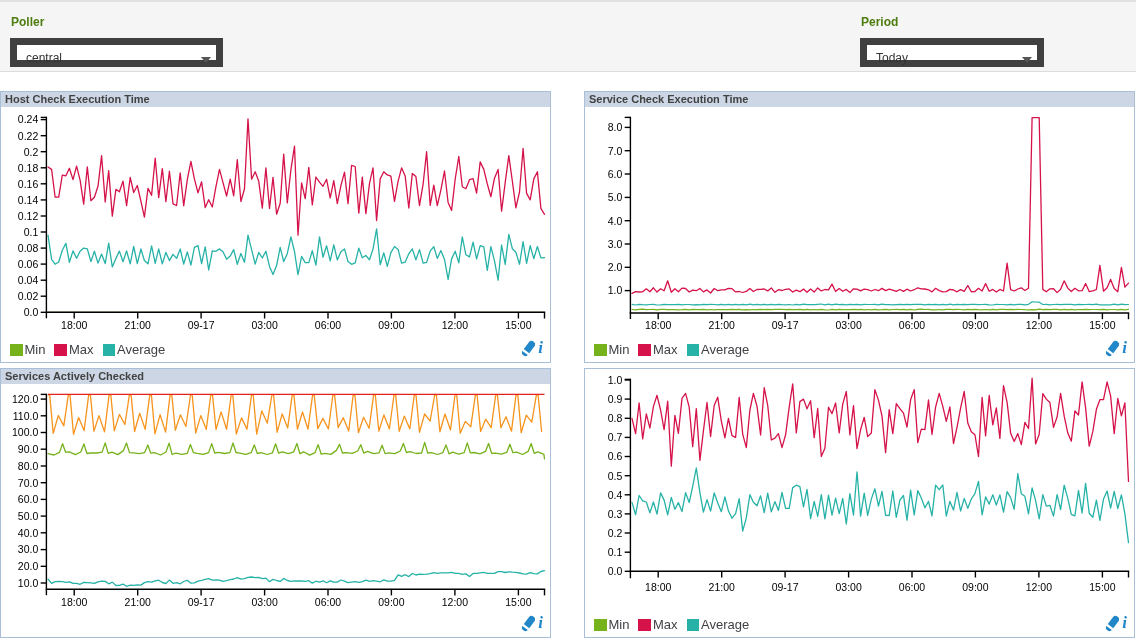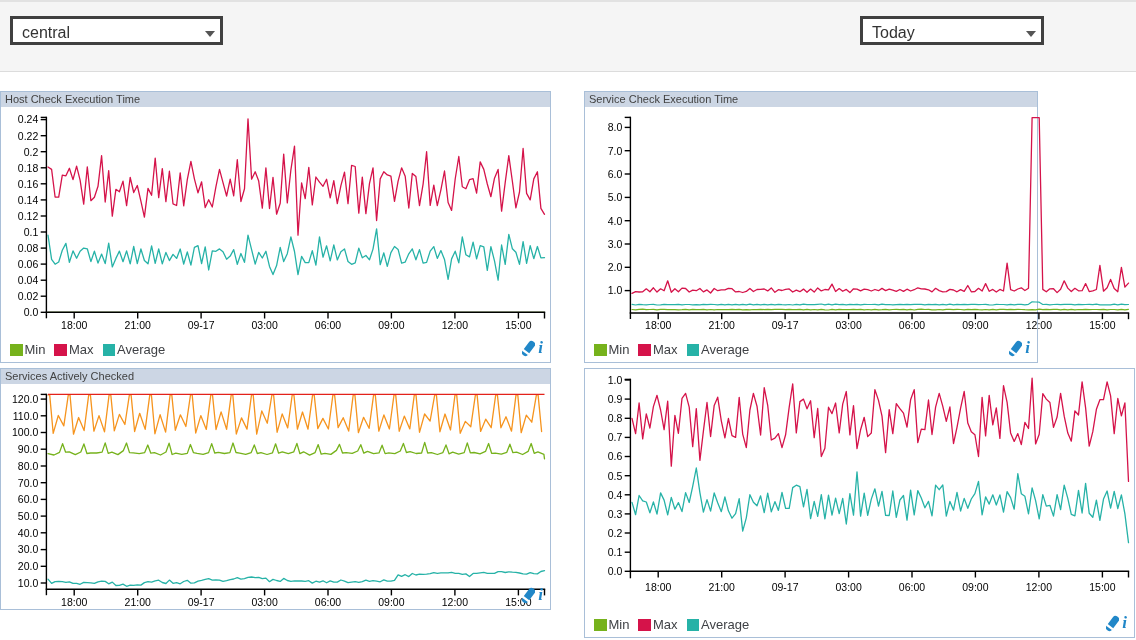--- a/index.html
+++ b/index.html
@@ -1,20 +1,20 @@
 <!DOCTYPE html>
 <html><head><meta charset="utf-8"><style>
 *{margin:0;padding:0;box-sizing:border-box}
 body{width:1136px;height:640px;background:#fff;font-family:"Liberation Sans",sans-serif;overflow:hidden;position:relative}
 .topbar{position:absolute;left:0;top:0;width:1136px;height:72px;background:#f5f5f5;border-top:2px solid #e2e2e2;border-bottom:1px solid #dcdcdc}
 .flabel{position:absolute;top:13px;font-size:12px;font-weight:bold;color:#4d7c0f}
-.sel{position:absolute;top:14px;height:29px;background:#fff;border:3px solid #404040;font-size:16px;color:#333;line-height:27px;padding-left:9px}
+.sel{position:absolute;top:36px;height:29px;background:#fff;border:7px solid #404040;font-size:12px;color:#333;line-height:27px;padding-left:9px}
 .arr{position:absolute;right:5px;top:12px;width:0;height:0;border-left:5px solid transparent;border-right:5px solid transparent;border-top:6px solid #555}
 .panel{position:absolute;background:#fff;border:1px solid #a9bfd8}
-.hdr{height:15px;line-height:15px;background:#ccd6e4;font-size:11px;font-weight:normal;color:#424242;padding-left:4px}
+.hdr{height:15px;line-height:15px;background:#ccd6e4;font-size:11px;font-weight:bold;color:#424242;padding-left:4px}
 .chart{display:block}
 .leg{position:absolute;left:0;right:0;bottom:5px;text-align:left;font-size:13px;color:#3f4145;line-height:14px;white-space:nowrap}
 .sq{display:inline-block;width:12.5px;height:12.5px;margin:0 2px -2px 9px}
 .ll{vertical-align:top}
 .icns{position:absolute;right:7px;bottom:5px;height:17px}
 .inf{font-family:"Liberation Serif",serif;font-style:italic;font-weight:bold;font-size:17px;color:#2187c8;margin-left:3px;vertical-align:top;line-height:16px}
 </style></head><body>
 <div class="topbar">
 <span class="flabel" style="left:11px">Poller</span>
 <div class="sel" style="left:10px;width:213px">central<span class="arr"></span></div>
@@ -75,21 +75,21 @@
 <line x1="543.5" y1="205.3" x2="543.5" y2="211.5" stroke="#000" stroke-width="1.4"></line>
     </svg>
 <div class="leg"><span class="sq" style="background:#76b21c"></span><span class="ll">Min</span><span class="sq" style="background:#d5134a"></span><span class="ll">Max</span><span class="sq" style="background:#26b2a7"></span><span class="ll">Average</span></div>
     <div class="icns"><svg width="13" height="17" viewBox="0 0 13 17">
         <g transform="rotate(37 6.5 8.5)">
           <rect x="3.0" y="0" width="7.0" height="17" rx="3.2" fill="#2187c8"></rect>
           <rect x="2.6" y="11.9" width="7.8" height="2.2" fill="#fff"></rect>
         </g>
       </svg><span class="inf">i</span></div>
   </div>
-<div class="panel" style="left:584px;top:91px;width:454px;height:272px">
+<div class="panel" style="left:584px;top:91px;width:551px;height:272px">
 <div class="hdr">Service Check Execution Time</div>
 <svg class="chart" width="549" height="255" viewBox="0 0 549 255">
       <polyline fill="none" stroke="#76b21c" stroke-width="1.2" stroke-linejoin="round" stroke-linecap="round" points="47.0,202.5 50.6,202.8 54.1,202.4 57.7,202.2 61.3,202.7 64.9,202.5 68.4,202.4 72.0,202.8 75.6,202.4 79.1,202.3 82.7,202.6 86.3,202.5 89.9,202.6 93.4,202.8 97.0,202.7 100.6,202.3 104.2,202.8 107.7,202.4 111.3,202.7 114.9,202.6 118.4,202.4 122.0,202.9 125.6,202.5 129.2,202.8 132.7,202.5 136.3,202.7 139.9,202.5 143.4,202.7 147.0,202.4 150.6,202.6 154.2,202.3 157.7,202.9 161.3,202.6 164.9,202.8 168.4,202.5 172.0,202.7 175.6,202.3 179.2,202.6 182.7,202.4 186.3,202.6 189.9,202.4 193.4,202.4 197.0,202.3 200.6,202.6 204.2,202.4 207.7,202.6 211.3,202.7 214.9,202.4 218.5,202.8 222.0,202.3 225.6,202.8 229.2,202.5 232.7,202.9 236.3,202.4 239.9,202.9 243.5,203.0 247.0,202.3 250.6,202.8 254.2,202.4 257.7,202.6 261.3,202.5 264.9,202.7 268.5,202.3 272.0,202.6 275.6,202.4 279.2,202.9 282.7,202.5 286.3,202.8 289.9,202.4 293.5,202.9 297.0,202.7 300.6,202.3 304.2,202.9 307.8,202.5 311.3,202.3 314.9,202.7 318.5,202.3 322.0,202.8 325.6,202.4 329.2,203.0 332.8,202.3 336.3,202.2 339.9,202.5 343.5,202.4 347.0,202.8 350.6,202.9 354.2,202.5 357.8,202.8 361.3,202.4 364.9,202.4 368.5,202.7 372.0,202.4 375.6,202.5 379.2,202.8 382.8,202.4 386.3,202.7 389.9,202.4 393.5,202.7 397.1,202.8 400.6,202.5 404.2,202.8 407.8,202.3 411.3,202.8 414.9,202.4 418.5,202.4 422.1,202.7 425.6,202.4 429.2,202.6 432.8,202.4 436.3,202.5 439.9,202.7 443.5,202.8 447.1,202.6 450.6,202.8 454.2,202.2 457.8,202.6 461.3,202.3 464.9,202.7 468.5,202.4 472.1,202.4 475.6,202.9 479.2,202.3 482.8,202.8 486.3,202.4 489.9,202.8 493.5,202.5 497.1,202.7 500.6,202.3 504.2,202.7 507.8,202.5 511.4,202.5 514.9,202.7 518.5,202.3 522.1,202.8 525.6,202.5 529.2,202.5 532.8,202.8 536.4,202.4 539.9,202.8 543.5,202.3"></polyline>
 <polyline fill="none" stroke="#26b2a7" stroke-width="1.2" stroke-linejoin="round" stroke-linecap="round" points="47.0,197.3 50.6,198.0 54.1,197.3 57.7,197.7 61.3,197.8 64.9,197.5 68.4,197.3 72.0,198.0 75.6,197.9 79.1,197.3 82.7,197.7 86.3,197.5 89.9,197.7 93.4,197.4 97.0,197.9 100.6,197.5 104.2,197.5 107.7,197.8 111.3,197.6 114.9,197.8 118.4,197.4 122.0,197.6 125.6,197.3 129.2,197.5 132.7,197.9 136.3,197.4 139.9,197.8 143.4,197.4 147.0,197.9 150.6,197.4 154.2,197.8 157.7,197.3 161.3,197.8 164.9,197.2 168.4,197.8 172.0,197.4 175.6,197.8 179.2,197.4 182.7,197.9 186.3,197.4 189.9,197.8 193.4,197.4 197.0,197.7 200.6,197.9 204.2,197.5 207.7,198.0 211.3,197.4 214.9,197.8 218.5,197.1 222.0,197.6 225.6,197.6 229.2,197.7 232.7,197.3 236.3,197.0 239.9,197.8 243.5,197.2 247.0,197.8 250.6,197.2 254.2,197.6 257.7,197.3 261.3,197.9 264.9,197.4 268.5,197.6 272.0,197.4 275.6,197.8 279.2,197.4 282.7,197.5 286.3,197.5 289.9,197.3 293.5,197.9 297.0,197.2 300.6,197.7 304.2,197.5 307.8,197.8 311.3,197.6 314.9,197.4 318.5,197.7 322.0,197.4 325.6,197.7 329.2,197.4 332.8,197.4 336.3,197.4 339.9,197.8 343.5,197.4 347.0,197.6 350.6,197.3 354.2,197.9 357.8,197.4 361.3,197.8 364.9,197.2 368.5,197.8 372.0,197.3 375.6,197.7 379.2,197.4 382.8,197.6 386.3,197.4 389.9,197.4 393.5,197.6 397.1,197.5 400.6,197.3 404.2,197.9 407.8,198.0 411.3,197.4 414.9,197.5 418.5,197.5 422.1,197.8 425.6,197.4 429.2,197.8 432.8,197.4 436.3,197.4 439.9,197.8 443.5,197.3 447.1,194.8 450.6,195.0 454.2,195.2 457.8,197.5 461.3,197.3 464.9,197.8 468.5,197.5 472.1,197.4 475.6,197.6 479.2,197.4 482.8,197.3 486.3,197.4 489.9,197.8 493.5,197.4 497.1,197.7 500.6,197.5 504.2,197.4 507.8,197.7 511.4,197.2 514.9,197.9 518.5,197.8 522.1,197.8 525.6,197.8 529.2,197.2 532.8,197.8 536.4,197.2 539.9,197.7 543.5,197.5"></polyline>
 <polyline fill="none" stroke="#d5134a" stroke-width="1.3" stroke-linejoin="round" stroke-linecap="round" points="47.0,186.4 50.6,184.6 54.1,185.0 57.7,184.8 61.3,181.8 64.9,184.8 68.4,180.8 72.0,185.1 75.6,181.8 79.1,183.7 82.7,173.8 86.3,185.3 89.9,181.8 93.4,184.7 97.0,181.1 100.6,181.5 104.2,185.0 107.7,183.1 111.3,183.7 114.9,181.5 118.4,184.9 122.0,182.9 125.6,186.0 129.2,181.5 132.7,183.7 136.3,182.8 139.9,182.8 143.4,181.3 147.0,181.7 150.6,184.9 154.2,184.5 157.7,185.5 161.3,184.4 164.9,181.4 168.4,184.5 172.0,182.5 175.6,182.4 179.2,182.0 182.7,183.9 186.3,180.9 189.9,185.3 193.4,182.7 197.0,183.5 200.6,182.4 204.2,181.9 207.7,185.0 211.3,183.1 214.9,184.7 218.5,182.1 222.0,185.3 225.6,182.1 229.2,185.1 232.7,180.9 236.3,183.9 239.9,182.5 243.5,182.9 247.0,177.1 250.6,184.5 254.2,181.6 257.7,184.3 261.3,182.4 264.9,185.6 268.5,181.8 272.0,182.1 275.6,183.8 279.2,182.2 282.7,182.7 286.3,184.0 289.9,182.5 293.5,183.7 297.0,181.4 300.6,183.6 304.2,182.2 307.8,183.1 311.3,184.3 314.9,182.5 318.5,184.4 322.0,182.2 325.6,184.0 329.2,182.7 332.8,180.8 336.3,181.8 339.9,182.0 343.5,182.8 347.0,184.9 350.6,181.3 354.2,183.6 357.8,184.8 361.3,184.6 364.9,182.4 368.5,183.0 372.0,184.8 375.6,182.6 379.2,184.4 382.8,178.5 386.3,184.8 389.9,184.5 393.5,181.3 397.1,184.0 400.6,176.6 404.2,184.3 407.8,182.4 411.3,185.1 414.9,182.4 418.5,184.0 422.1,156.1 425.6,182.6 429.2,184.0 432.8,182.0 436.3,180.8 439.9,183.5 443.5,181.3 447.1,10.6 450.6,10.6 454.2,10.6 457.8,182.4 461.3,184.8 464.9,181.8 468.5,181.7 472.1,185.6 475.6,182.3 479.2,173.8 482.8,181.1 486.3,184.5 489.9,181.3 493.5,183.8 497.1,183.7 500.6,176.6 504.2,184.6 507.8,183.9 511.4,182.5 514.9,158.4 518.5,184.2 522.1,180.8 525.6,172.4 529.2,181.6 532.8,184.7 536.4,160.3 539.9,180.1 543.5,176.1"></polyline>
 <line x1="44.699999999999996" y1="206.0" x2="544.2" y2="206.0" stroke="#000" stroke-width="1.4"></line>
 <line x1="45.4" y1="9.700000000000001" x2="45.4" y2="212.0" stroke="#000" stroke-width="1.4"></line>
 <line x1="39.7" y1="10.4" x2="45.4" y2="10.4" stroke="#000" stroke-width="1.4"></line>
 <line x1="39.7" y1="183.6" x2="45.4" y2="183.6" stroke="#000" stroke-width="1.4"></line>
 <text x="37.3" y="187.4" text-anchor="end" font-size="10.5" fill="#000">1.0</text>
@@ -126,21 +126,21 @@
 <line x1="543.5" y1="206.0" x2="543.5" y2="212.2" stroke="#000" stroke-width="1.4"></line>
     </svg>
 <div class="leg"><span class="sq" style="background:#76b21c"></span><span class="ll">Min</span><span class="sq" style="background:#d5134a"></span><span class="ll">Max</span><span class="sq" style="background:#26b2a7"></span><span class="ll">Average</span></div>
     <div class="icns"><svg width="13" height="17" viewBox="0 0 13 17">
         <g transform="rotate(37 6.5 8.5)">
           <rect x="3.0" y="0" width="7.0" height="17" rx="3.2" fill="#2187c8"></rect>
           <rect x="2.6" y="11.9" width="7.8" height="2.2" fill="#fff"></rect>
         </g>
       </svg><span class="inf">i</span></div>
   </div>
-<div class="panel" style="left:0px;top:368px;width:551px;height:242px">
+<div class="panel" style="left:0px;top:368px;width:551px;height:270px">
 <div class="hdr">Services Actively Checked</div>
 <svg class="chart" width="549" height="253" viewBox="0 0 549 253">
       <polyline fill="none" stroke="#f6941e" stroke-width="1.3" stroke-linejoin="round" stroke-linecap="round" points="47.0,10.9 48.7,10.9 52.2,49.4 57.3,31.5 62.8,41.9 67.3,10.9 69.0,10.9 72.5,50.2 77.6,33.5 83.1,46.6 87.7,10.9 89.4,10.9 92.9,47.2 98.0,31.6 103.5,47.8 108.1,10.9 109.8,10.9 113.3,46.9 118.4,30.4 123.9,40.5 128.4,10.9 130.1,10.9 133.6,47.5 138.7,29.3 144.2,45.4 148.8,10.9 150.4,10.9 153.9,49.8 159.1,30.7 164.6,48.1 169.1,10.9 170.8,10.9 174.3,46.3 179.4,30.8 184.9,42.5 189.5,10.9 191.2,10.9 194.7,49.0 199.8,31.6 205.3,45.4 209.8,10.9 211.5,10.9 215.0,45.5 220.1,27.9 225.6,45.3 230.2,10.9 231.8,10.9 235.3,50.0 240.5,33.9 246.0,45.1 250.5,10.9 252.2,10.9 255.7,50.1 260.8,26.9 266.3,39.2 270.9,10.9 272.6,10.9 276.1,48.3 281.2,29.9 286.7,43.9 291.2,10.9 292.9,10.9 296.4,45.2 301.5,28.0 307.0,45.2 311.6,10.9 313.2,10.9 316.8,44.6 321.9,34.4 327.4,45.0 331.9,10.9 333.6,10.9 337.1,43.6 342.2,33.7 347.7,47.1 352.2,10.9 353.9,10.9 357.4,48.7 362.6,33.3 368.1,44.3 372.6,10.9 374.3,10.9 377.8,47.2 382.9,30.9 388.4,45.0 393.0,10.9 394.7,10.9 398.2,47.3 403.3,32.1 408.8,44.9 413.3,10.9 415.0,10.9 418.5,48.3 423.6,30.0 429.1,37.1 433.7,10.9 435.4,10.9 438.9,47.8 444.0,30.0 449.5,46.0 454.0,10.9 455.7,10.9 459.2,49.3 464.3,37.4 469.8,42.7 474.4,10.9 476.1,10.9 479.6,47.4 484.7,35.2 490.2,43.7 494.7,10.9 496.4,10.9 499.9,43.8 505.0,32.8 510.5,47.2 515.0,10.9 516.8,10.9 520.2,48.7 525.3,31.1 530.8,38.2 535.4,10.9 537.1,10.9 540.6,47.5"></polyline>
 <line x1="47.0" y1="10.4" x2="543.5" y2="10.4" stroke="#e3221b" stroke-width="1.3"></line>
 <polyline fill="none" stroke="#76b21c" stroke-width="1.3" stroke-linejoin="round" stroke-linecap="round" points="47.0,69.6 53.0,71.0 58.5,68.4 61.6,59.7 64.6,68.2 68.3,67.8 74.3,70.7 79.8,68.0 82.9,59.9 85.9,69.5 89.6,69.0 95.6,69.0 101.1,68.1 104.2,58.9 107.2,69.4 110.9,68.2 116.9,70.6 122.4,66.6 125.5,59.0 128.5,68.6 132.2,68.9 138.2,69.7 143.7,68.6 146.8,61.0 149.8,69.2 153.5,68.7 159.5,71.0 165.0,68.0 168.1,59.1 171.1,70.5 174.8,69.1 180.8,70.4 186.3,69.4 189.4,60.5 192.4,68.6 196.1,69.4 202.1,70.4 207.6,68.6 210.7,59.6 213.7,69.0 217.4,68.3 223.4,69.5 228.9,68.6 232.0,59.0 235.0,68.5 238.7,69.2 244.7,70.4 250.2,68.6 253.3,60.9 256.3,69.5 260.0,68.7 266.0,70.5 271.5,68.8 274.6,59.8 277.6,69.2 281.3,67.9 287.3,69.6 292.8,67.8 295.9,59.4 298.9,69.7 302.6,67.8 308.6,71.1 314.1,68.6 317.2,60.6 320.2,70.2 323.9,69.4 329.9,70.4 335.4,66.4 338.5,60.4 341.5,69.0 345.2,68.6 351.2,69.4 356.7,67.0 359.8,60.7 362.8,69.2 366.5,67.3 372.5,69.6 378.0,68.9 381.1,61.2 384.1,69.6 387.8,68.9 393.8,69.7 399.3,67.0 402.4,59.4 405.4,68.5 409.1,67.6 415.1,69.5 420.6,69.0 423.7,58.4 426.7,69.0 430.4,68.7 436.4,70.5 441.9,68.6 445.0,60.9 448.0,69.8 451.7,68.2 457.7,70.1 463.2,68.6 466.3,58.9 469.3,68.8 473.0,68.5 479.0,69.8 484.5,67.4 487.6,59.5 490.6,69.3 494.3,69.1 500.3,70.1 505.8,68.3 508.9,60.2 511.9,68.7 515.6,68.1 521.6,70.5 527.1,67.4 530.2,59.5 533.2,69.3 536.9,67.8 542.9,70.4 543.5,74.8"></polyline>
 <polyline fill="none" stroke="#26b2a7" stroke-width="1.3" stroke-linejoin="round" stroke-linecap="round" points="47.0,195.2 50.6,199.4 54.1,197.6 57.7,197.5 61.3,197.6 64.9,198.3 68.4,197.8 72.0,199.4 75.6,199.4 79.1,200.3 82.7,198.4 86.3,198.6 89.9,198.8 93.4,199.4 97.0,197.8 100.6,197.2 104.2,197.4 107.7,199.8 111.3,198.1 114.9,201.5 118.4,201.3 122.0,200.1 125.6,202.3 129.2,201.2 132.7,201.4 136.3,200.9 139.9,201.1 143.4,198.6 147.0,197.7 150.6,198.1 154.2,196.9 157.7,196.2 161.3,198.5 164.9,199.5 168.4,196.1 172.0,199.3 175.6,198.6 179.2,199.8 182.7,197.5 186.3,196.3 189.9,199.2 193.4,198.8 197.0,197.1 200.6,196.3 204.2,195.4 207.7,194.6 211.3,196.1 214.9,195.9 218.5,196.1 222.0,197.4 225.6,196.7 229.2,195.7 232.7,195.0 236.3,193.7 239.9,195.2 243.5,194.7 247.0,193.4 250.6,193.0 254.2,193.6 257.7,193.3 261.3,194.7 264.9,194.1 268.5,197.7 272.0,195.4 275.6,196.5 279.2,197.4 282.7,194.4 286.3,196.5 289.9,197.3 293.5,196.9 297.0,197.0 300.6,197.0 304.2,197.3 307.8,196.7 311.3,199.1 314.9,197.2 318.5,198.2 322.0,196.8 325.6,198.8 329.2,196.9 332.8,198.2 336.3,198.1 339.9,196.0 343.5,197.1 347.0,198.6 350.6,198.1 354.2,197.6 357.8,198.4 361.3,197.7 364.9,196.1 368.5,197.3 372.0,196.7 375.6,197.2 379.2,197.8 382.8,195.9 386.3,197.2 389.9,197.2 393.5,196.4 397.1,190.8 400.6,192.4 404.2,190.7 407.8,192.6 411.3,189.5 414.9,191.0 418.5,190.2 422.1,190.4 425.6,190.1 429.2,189.6 432.8,188.6 436.3,189.3 439.9,188.9 443.5,188.8 447.1,188.9 450.6,188.3 454.2,189.3 457.8,189.3 461.3,190.4 464.9,189.9 468.5,192.5 472.1,189.4 475.6,189.3 479.2,188.8 482.8,188.4 486.3,189.3 489.9,189.4 493.5,189.3 497.1,187.6 500.6,187.6 504.2,188.5 507.8,187.8 511.4,188.2 514.9,188.3 518.5,189.0 522.1,189.8 525.6,190.2 529.2,188.6 532.8,189.7 536.4,189.9 539.9,187.5 543.5,186.6"></polyline>
 <line x1="44.699999999999996" y1="205.2" x2="544.2" y2="205.2" stroke="#000" stroke-width="1.4"></line>
 <line x1="45.4" y1="9.700000000000001" x2="45.4" y2="211.2" stroke="#000" stroke-width="1.4"></line>
 <line x1="39.7" y1="10.4" x2="45.4" y2="10.4" stroke="#000" stroke-width="1.4"></line>
 <line x1="39.7" y1="199.0" x2="45.4" y2="199.0" stroke="#000" stroke-width="1.4"></line>

